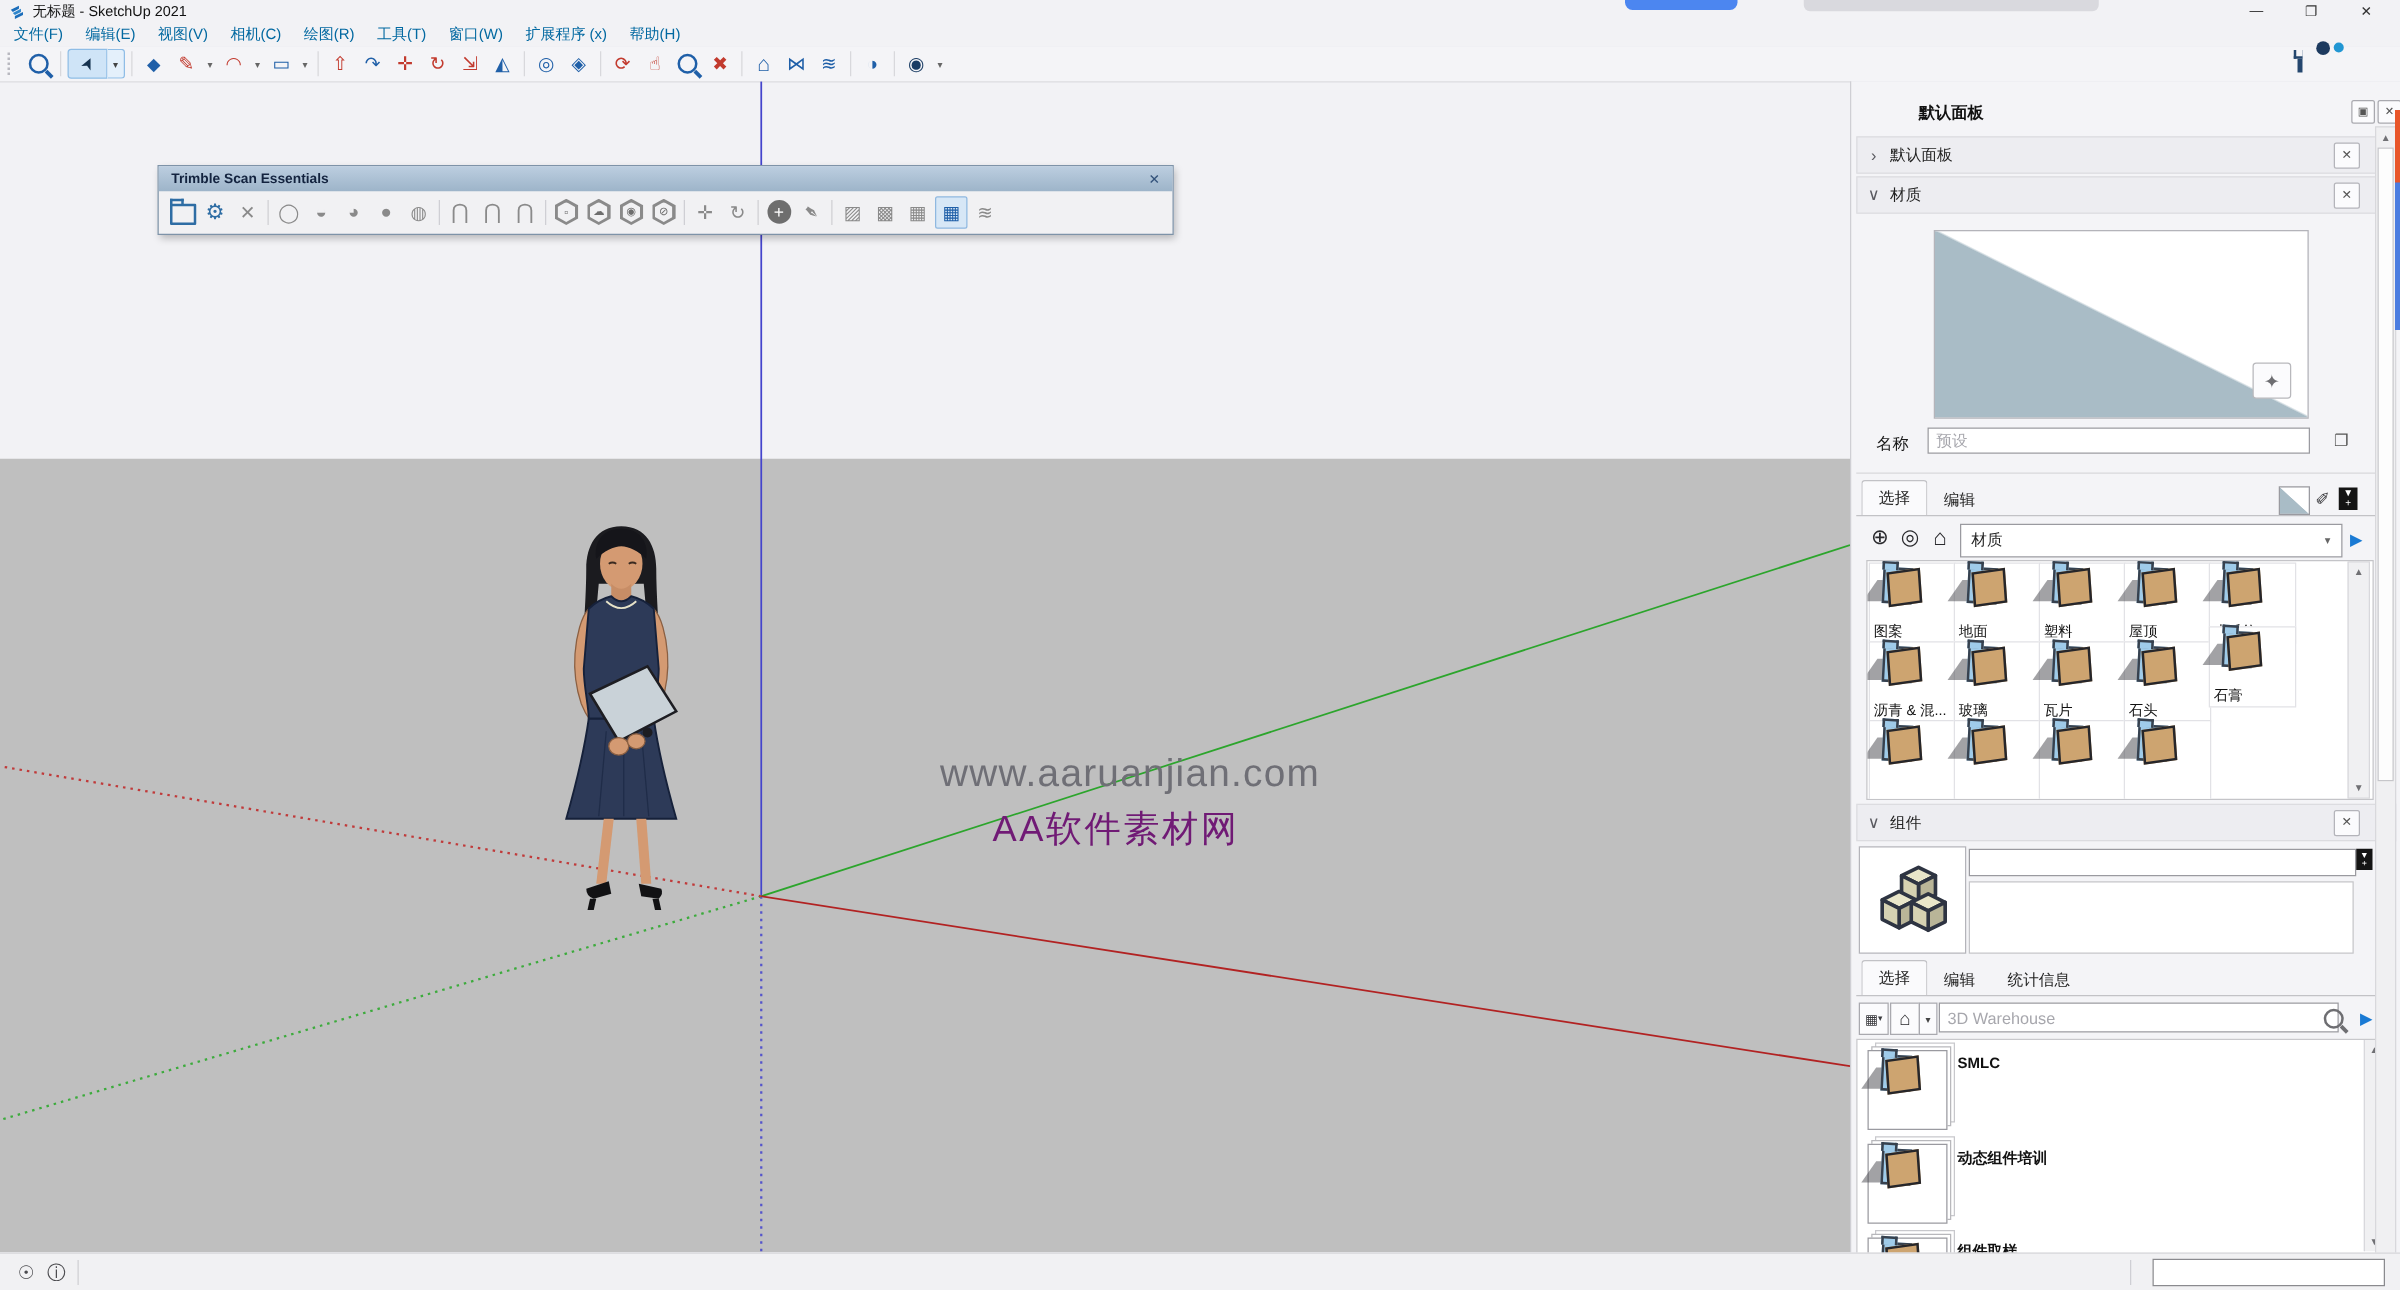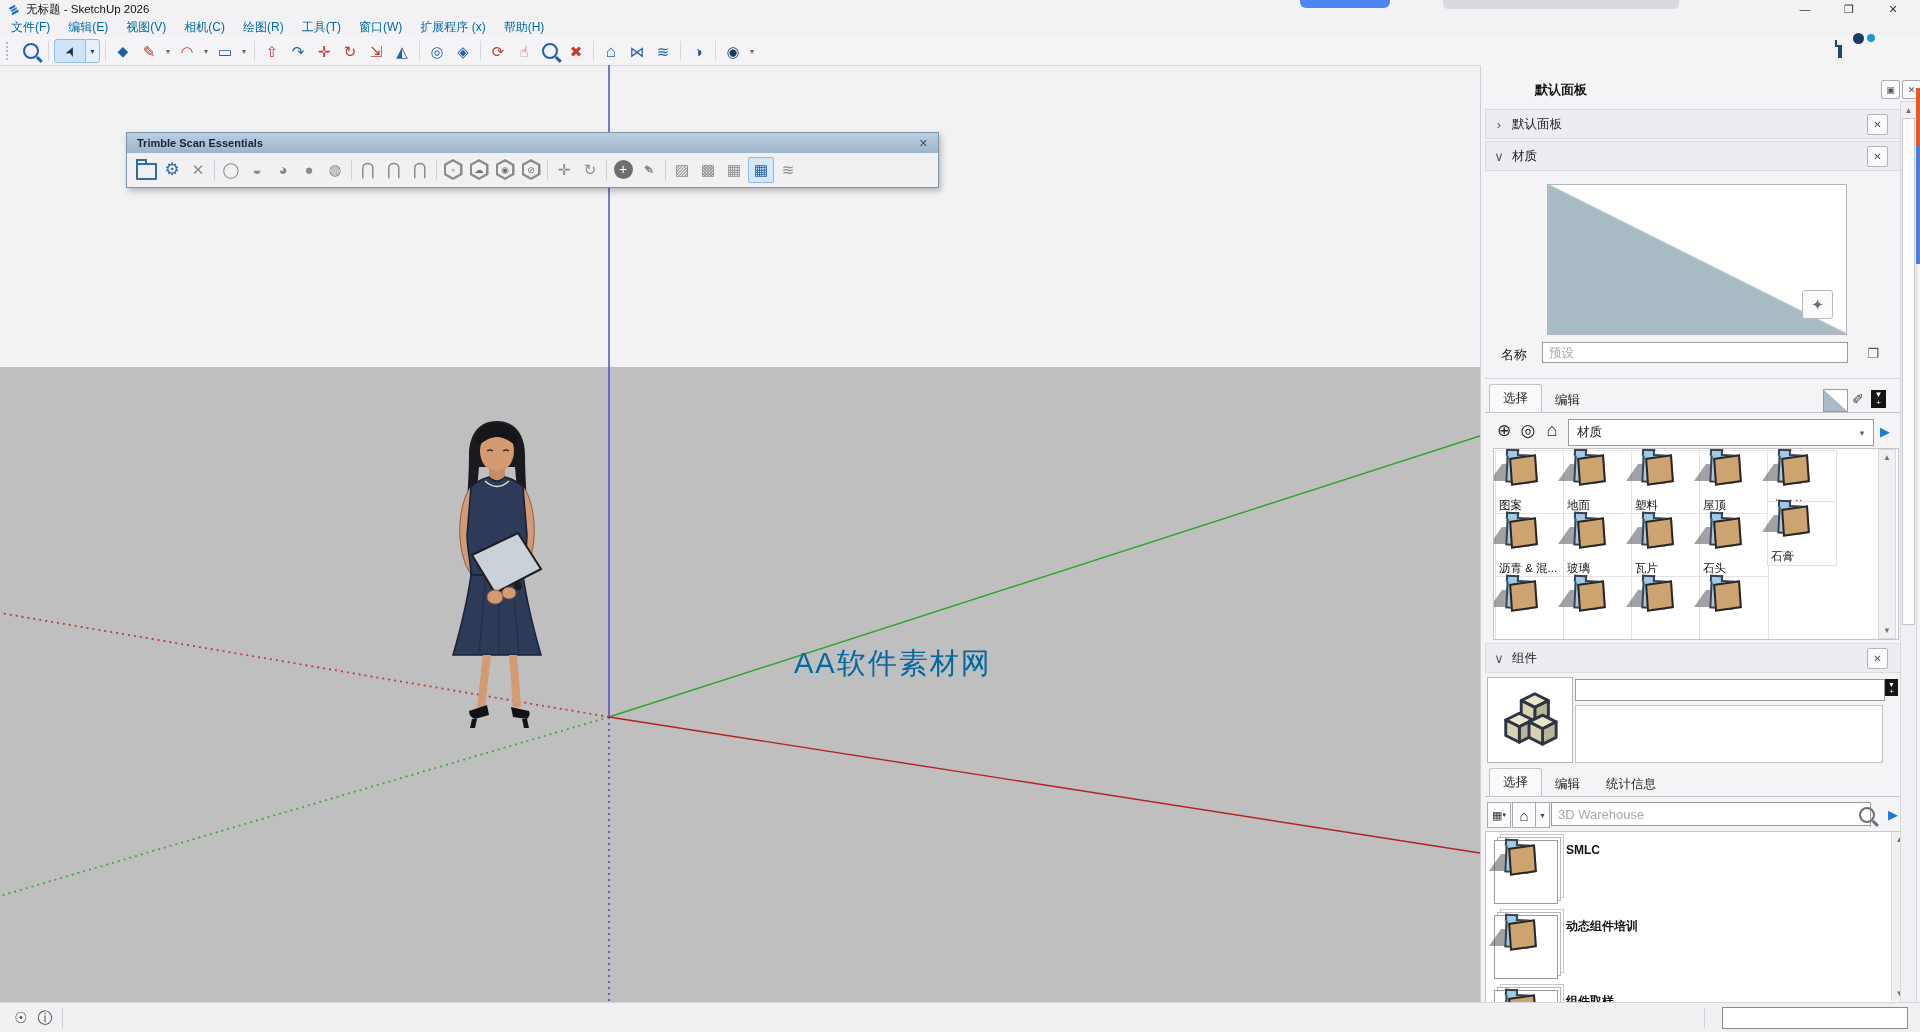--- a/index.html
+++ b/index.html
@@ -32,21 +32,21 @@
   .docicon{position:relative;width:13px;height:16px;border:2px solid #24466e;background:#fff;}
   .docicon::after{content:"";position:absolute;right:-2px;top:-2px;width:5px;height:5px;background:#f4f4f7;border-left:2px solid #24466e;border-bottom:2px solid #24466e;}
   .people{position:relative;width:20px;height:15px;}
   .people::before{content:"";position:absolute;left:1px;bottom:2px;width:8px;height:8px;border-radius:50%;background:#2196d3;}
   .people::after{content:"";position:absolute;right:2px;bottom:0;width:11px;height:11px;border-radius:50%;background:#1d3a5f;}
   
   .viewport{position:absolute;left:0;top:65px;width:1480px;height:937px;overflow:hidden;}
   .sky{position:absolute;left:0;top:0;width:1480px;height:302px;background:linear-gradient(180deg,#8accе5 0%,#8ccbe6 0%,#a4d8ee 45%,#c8eaf7 80%,#d7f1fa 100%);}
   .ground{position:absolute;left:0;top:302px;width:1480px;height:635px;background:#bfbfbf;}
   .wm1{position:absolute;left:752px;top:536px;font-size:31px;color:#6f6f76;letter-spacing:1px;}
-  .wm2{position:absolute;left:794px;top:579px;font-size:29px;color:#0369a1;letter-spacing:2px;}
+  .wm2{position:absolute;left:794px;top:579px;font-size:29px;color:#701a75;letter-spacing:2px;}
   
   .scanbar{position:absolute;left:126px;top:67px;width:811px;height:54px;border:1px solid #7e93a8;background:#f1f1f3;box-shadow:2px 3px 6px rgba(0,0,0,.25);}
   .scanbar .stitle{height:20px;background:linear-gradient(#bccee0,#9db4c9);display:flex;align-items:center;padding:0 10px;font-size:11px;font-weight:bold;color:#13233f;}
   .scanbar .sclose{margin-left:auto;font-size:11px;color:#33527a;}
   .scanbar .srow{height:33px;display:flex;align-items:center;padding:0 7px;gap:2px;}
   .sicon{width:24px;height:24px;display:flex;align-items:center;justify-content:center;font-size:15px;color:#8a8a8a;}
   .ssep{width:1px;height:20px;background:#cfcfd4;margin:0 2px;}
   .tfold{position:relative;width:17px;height:13px;border:2px solid #2e6da4;border-radius:1px;margin-top:4px;}
   .tfold::before{content:"";position:absolute;left:-2px;top:-6px;width:7px;height:3px;border:2px solid #2e6da4;border-bottom:none;}
   .addpt{width:19px;height:19px;border-radius:50%;background:#6e6e6e;color:#fff;font-size:14px;line-height:18px;text-align:center;}
@@ -104,21 +104,21 @@
 <body>
 
 <div id="app">
 
   <div class="titlebar">
     <svg width="13" height="13" style="margin-left:7px" viewBox="0 0 16 16">
       <path d="M2 6 L10 2 L10 5 L4 8 Z" fill="#1b6dba"></path>
       <path d="M4 9 L12 5 L12 8 L6 11 Z" fill="#2e86cc"></path>
       <path d="M6 12 L14 8 L14 11 L6 15 Z" fill="#1b6dba"></path>
     </svg>
-    <span class="ttl">无标题 - SketchUp 2026</span>
+    <span class="ttl">无标题 - SketchUp 2021</span>
     <div class="winctl" style="left:1788px">—</div>
     <div class="winctl" style="left:1832px">❐</div>
     <div class="winctl" style="left:1876px">✕</div>
   </div>
   <div class="pillblue"></div>
   <div class="pillgray"></div>
   <div class="frag" style="left:1916px;top:88px;height:60px;background:#e8562a"></div>
   <div class="frag" style="left:1916px;top:146px;height:118px;background:#4b7de0"></div>
 
   <div class="menubar">
@@ -214,20 +214,21 @@
       <ellipse cx="70" cy="180" rx="8" ry="7" fill="#d49a72" stroke="#8a5f42" stroke-width="1"></ellipse>
       <ellipse cx="84" cy="176" rx="7" ry="6" fill="#d49a72" stroke="#8a5f42" stroke-width="1"></ellipse>
       <circle cx="93" cy="169" r="4" fill="#1d1d22"></circle>
       <path d="M58,238 L52,290 L60,290 L66,238 Z" fill="#d49a72"></path>
       <path d="M84,238 L88,290 L96,290 L92,238 Z" fill="#d49a72"></path>
       <path d="M44,294 L62,288 L64,298 L50,302 Q44,300 44,294 Z" fill="#121214"></path>
       <path d="M47,302 L45,311 L50,311 L52,302 Z" fill="#121214"></path>
       <path d="M86,290 L104,294 Q106,298 102,302 L88,300 Z" fill="#121214"></path>
       <path d="M97,302 L99,311 L104,311 L102,302 Z" fill="#121214"></path>
     </svg>
+    <div class="wm1">www.aaruanjian.com</div>
     <div class="wm2">AA软件素材网</div>
 
     <div class="scanbar">
       <div class="stitle">
         <span>Trimble Scan Essentials</span>
         <span class="sclose">✕</span>
       </div>
       <div class="srow">
         <span class="sicon">
             <span class="tfold"></span>

